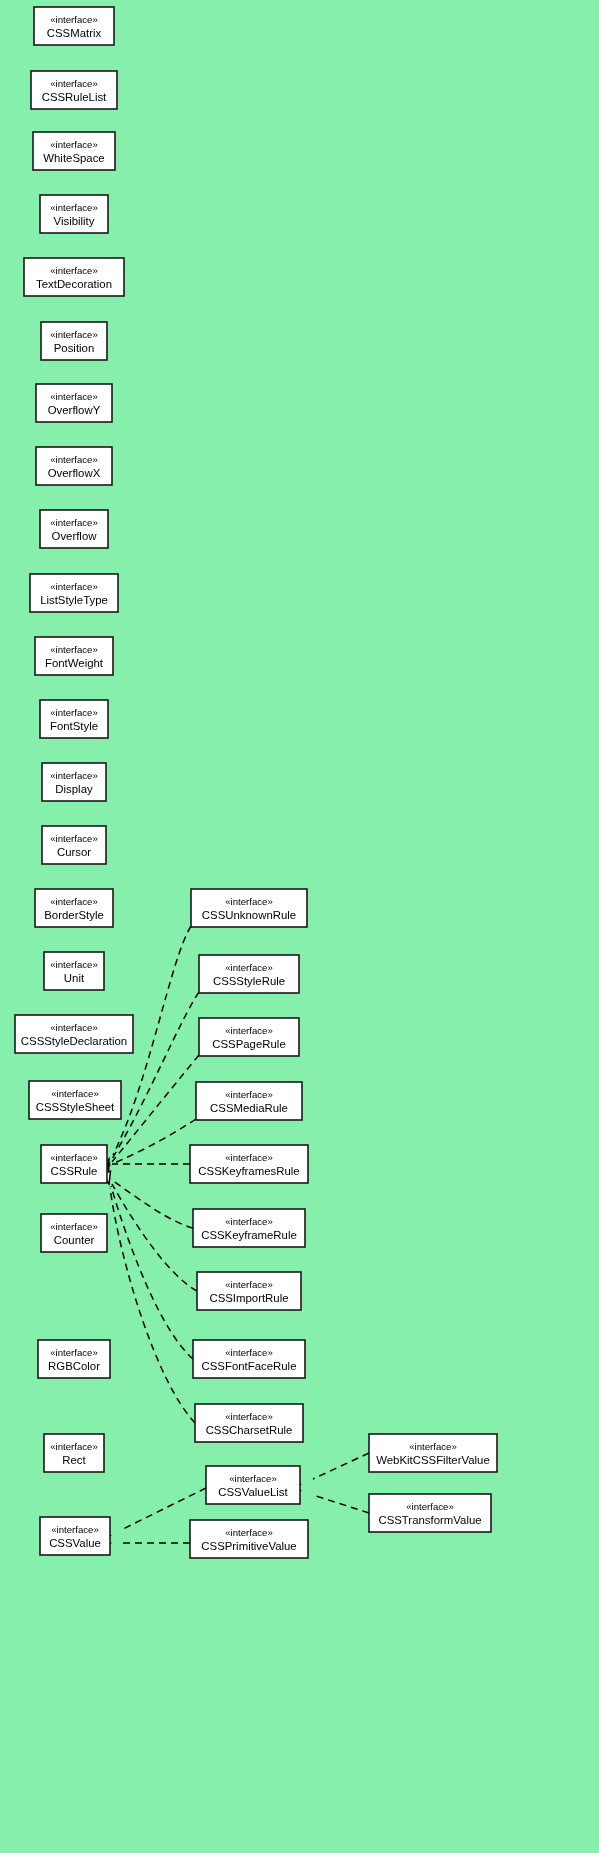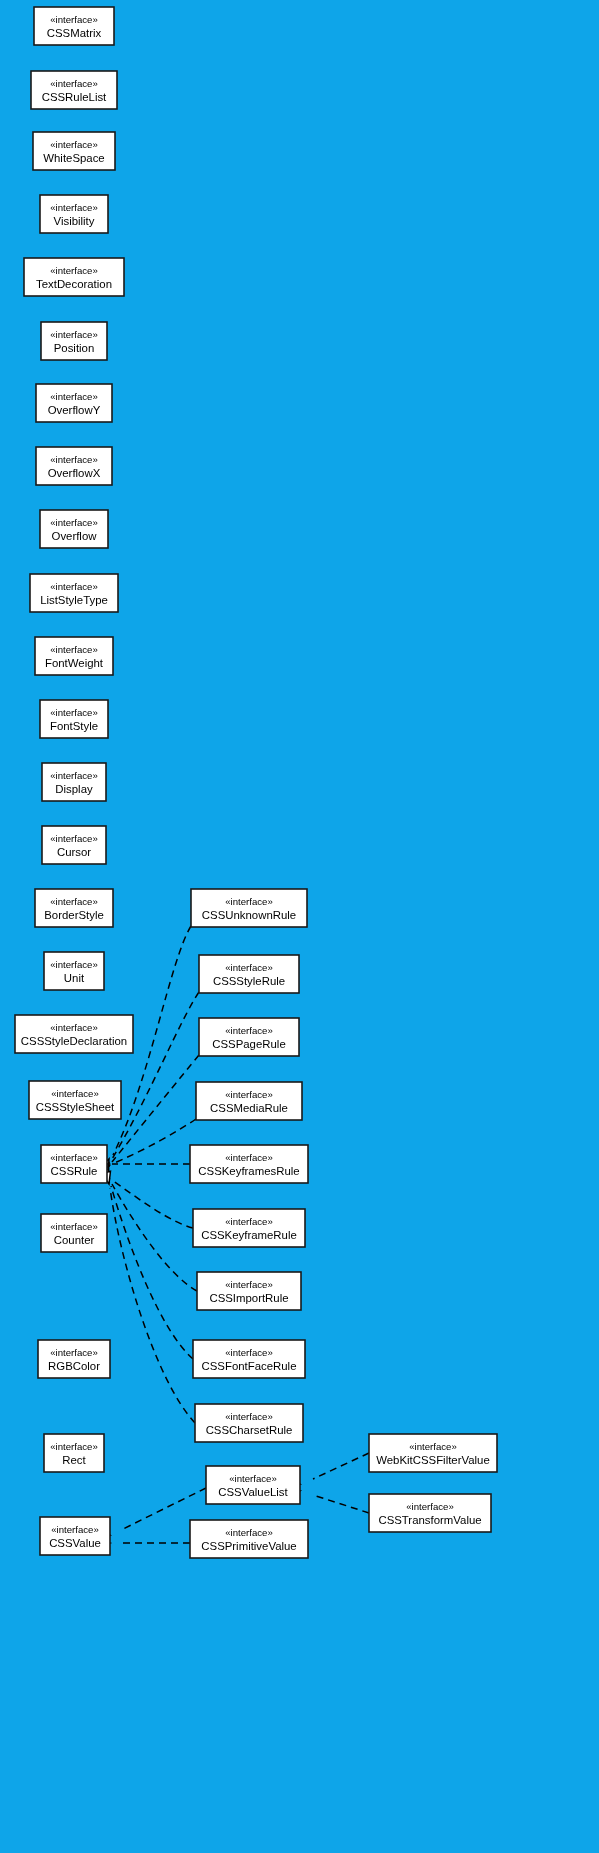--- a/index.html
+++ b/index.html
@@ -10,21 +10,21 @@
   body {
     width: 599px;
     height: 1853px;
     font-family: "Liberation Sans", sans-serif;
     overflow: hidden;
   }
   #diagram-root {
     position: relative;
     width: 599px;
     height: 1853px;
-    background: #0ea5e9;
+    background: #86efac;
   }
   svg#uml-canvas {
     position: absolute;
     left: 0;
     top: 0;
     width: 599px;
     height: 1853px;
     display: block;
   }
   .uml-box-rect {

